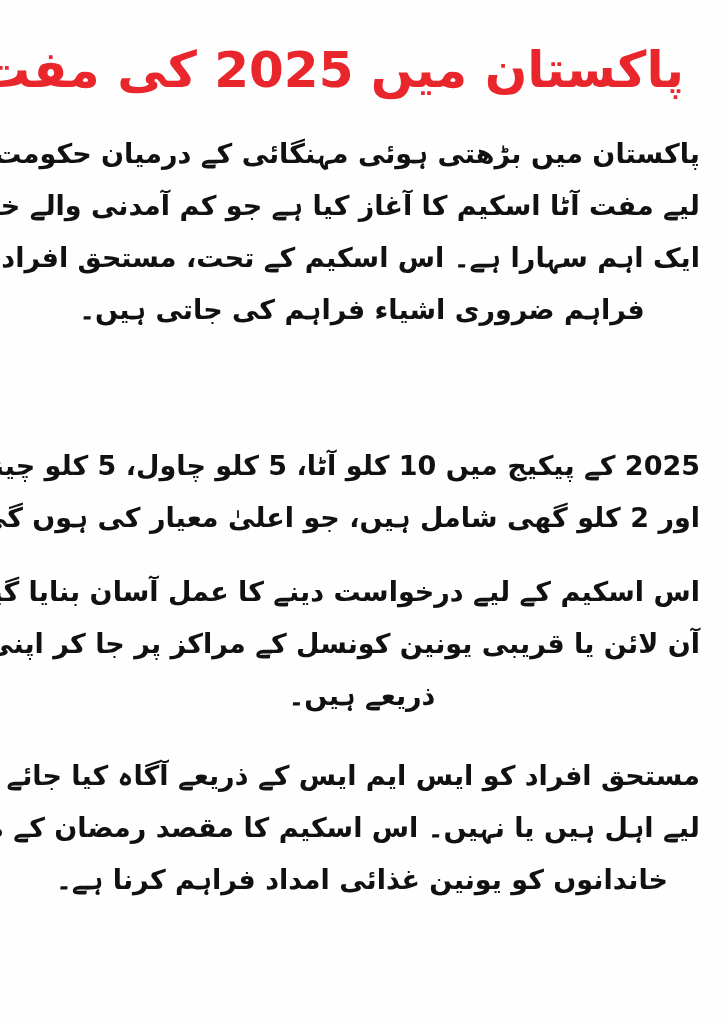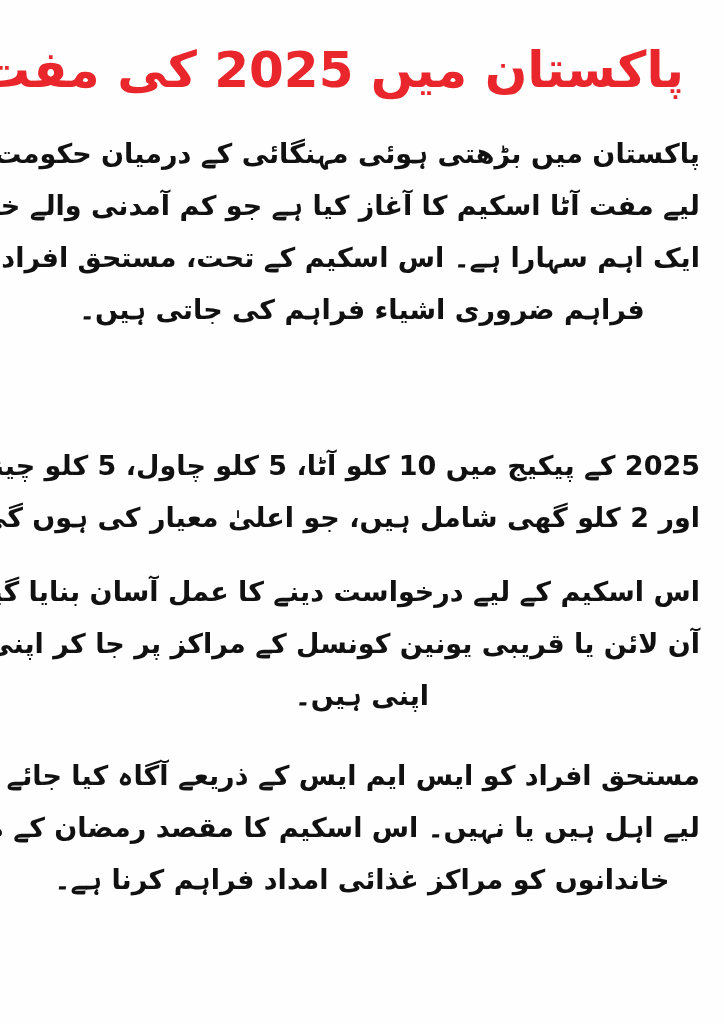--- a/index.html
+++ b/index.html
@@ -66,22 +66,22 @@
   </p>
 
   <p class="para" id="p2" style="margin:0;">
     <span class="line">2025 کے پیکیج میں 10 کلو آٹا، 5 کلو چاول، 5 کلو چینی، 2 کلو بیسن</span>
     <span class="line">اور 2 کلو گھی شامل ہیں، جو اعلیٰ معیار کی ہوں گی۔</span>
   </p>
 
   <p class="para" id="p3" style="margin:0;">
     <span class="line">اس اسکیم کے لیے درخواست دینے کا عمل آسان بنایا گیا ہے۔ لوگ</span>
     <span class="line">آن لائن یا قریبی یونین کونسل کے مراکز پر جا کر اپنی درخواست دے</span>
-    <span class="line">اپنی ہیں۔</span>
+    <span class="line">ذریعے ہیں۔</span>
   </p>
 
   <p class="para" id="p4" style="margin:0;">
     <span class="line">مستحق افراد کو ایس ایم ایس کے ذریعے آگاہ کیا جائے گا کہ وہ اسکیم کے</span>
     <span class="line">لیے اہل ہیں یا نہیں۔ اس اسکیم کا مقصد رمضان کے مہینے میں غریب</span>
-    <span class="line">خاندانوں کو مراکز غذائی امداد فراہم کرنا ہے۔</span>
+    <span class="line">خاندانوں کو یونین غذائی امداد فراہم کرنا ہے۔</span>
   </p>
 
 </div>
 
 </body></html>

